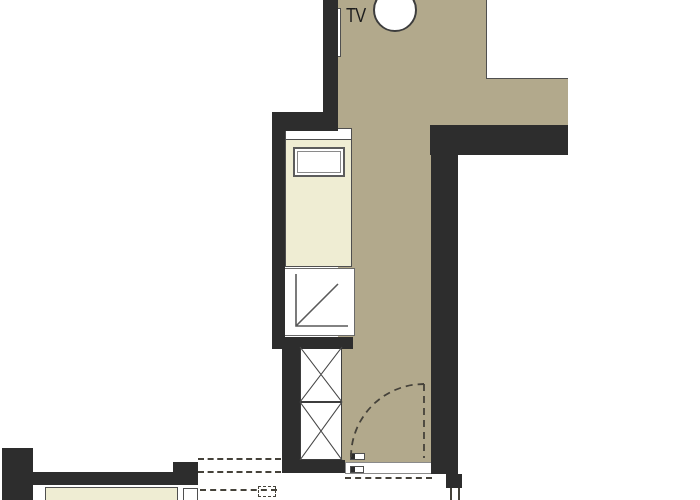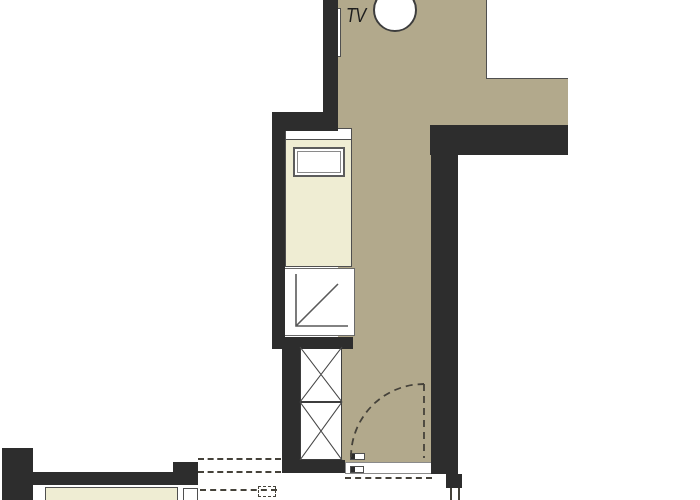--- a/index.html
+++ b/index.html
@@ -1,20 +1,19 @@
 <!DOCTYPE html>
 <html style="--paper: #ffffff; --wall: #2d2d2d; --floor: #b2a98c; --furniture: #efedd3; --line: #4f4f4f; --dash: #45423a;"><head>
 <meta charset="utf-8">
 <style>
   html,body{margin:0;padding:0;background:#fff;}
   #plan{
     position:relative;width:568px;height:500px;overflow:hidden;
     background:var(--paper,#fff);
     font-family:"Liberation Sans", sans-serif;
-    font-style:italic;
   }
   .abs{position:absolute;box-sizing:border-box;}
   .floor{background:var(--floor,#b2a98c);}
   .wall{background:var(--wall,#2d2d2d);}
   .furn-white{background:#ffffff;border:1px solid var(--line,#4f4f4f);}
   .furn-cream{background:var(--furniture,#efedd3);border:1px solid var(--line,#4f4f4f);}
   .dash-h{border-top:2px dashed var(--dash,#3f3f3f);height:0;}
   .dash-v{border-left:2px dashed var(--dash,#3f3f3f);width:0;}
   .dash-box{border:1.5px dashed var(--dash,#3f3f3f);background:transparent;}
   .outlet{background:#fff;border:1px solid var(--line,#4f4f4f);}

